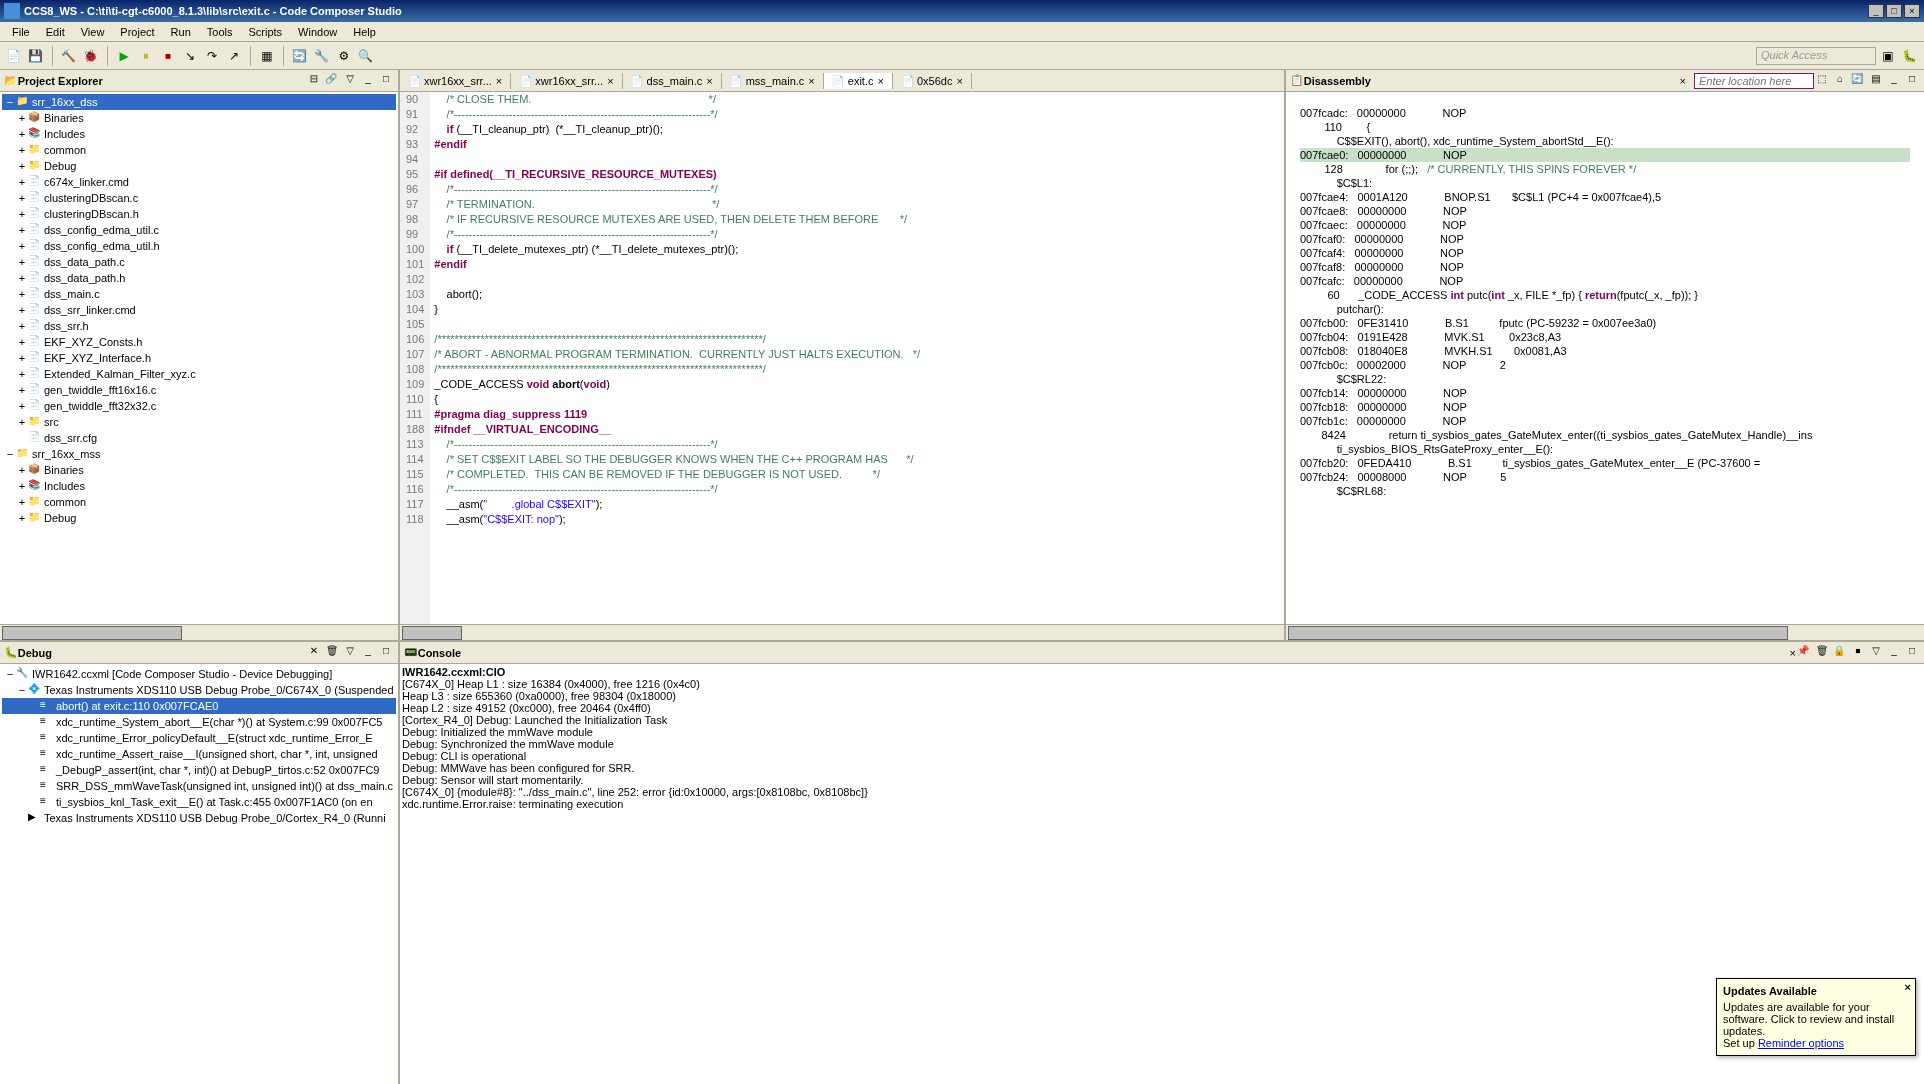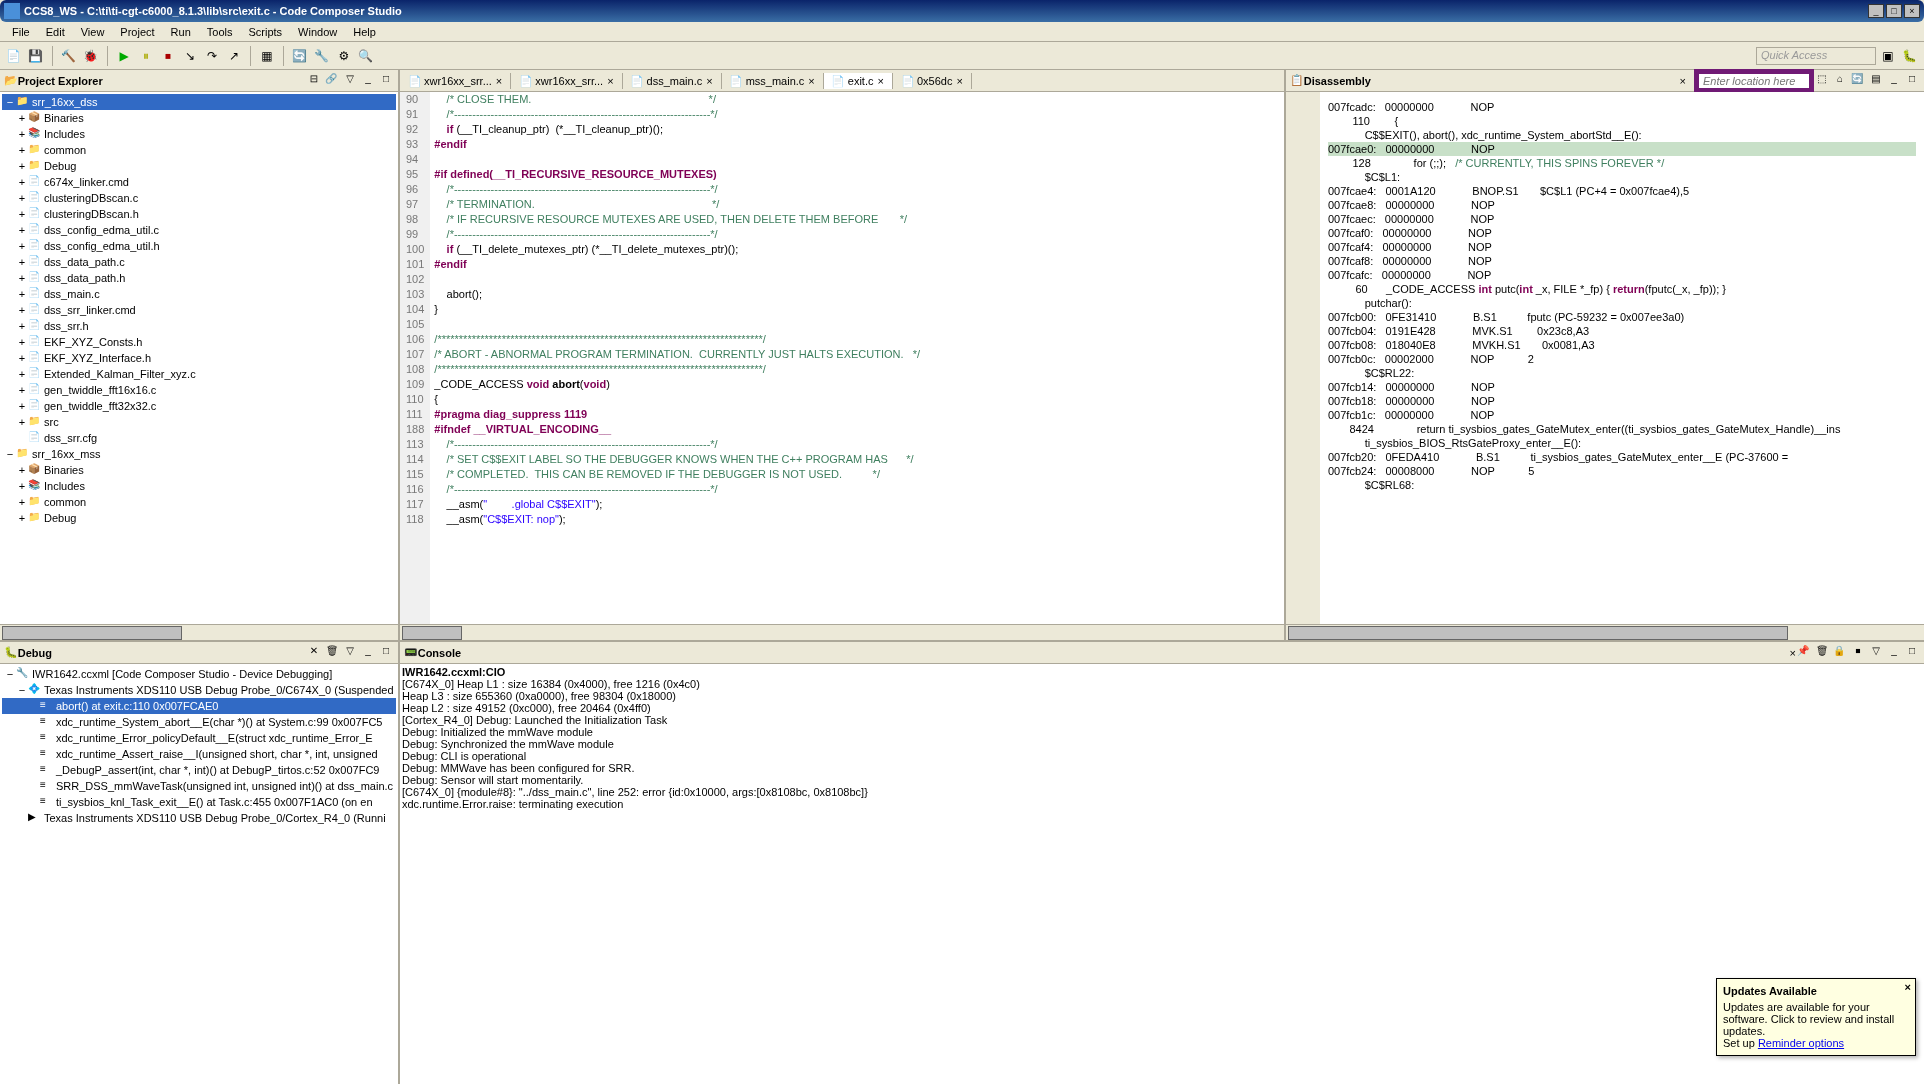--- a/index.html
+++ b/index.html
@@ -1,17 +1,17 @@
 <!DOCTYPE html>
 <html><head>
 <meta charset="utf-8">
 <style>
 * { box-sizing: border-box; margin: 0; padding: 0; font-family: Tahoma, sans-serif; font-size: 11px; }
 body { background: #ece9d8; overflow: hidden; width: 1924px; height: 1084px; }
-.titlebar { background: linear-gradient(#0a246a, #3a6ea5); color: white; height: 22px; display: flex; align-items: center; padding: 0 4px; border-radius: 6px; }
+.titlebar { background: linear-gradient(#0a246a, #3a6ea5); color: white; height: 22px; display: flex; align-items: center; padding: 0 4px; }
 .titlebar-icon { width: 16px; height: 16px; background: #4a90d9; margin-right: 4px; }
 .titlebar-text { flex: 1; font-weight: bold; }
 .titlebar-btns { display: flex; gap: 2px; }
 .titlebar-btn { width: 16px; height: 14px; background: #c0c0c0; border: 1px solid #333; font-size: 9px; text-align: center; line-height: 12px; color: #000; }
 .menubar { background: #ece9d8; height: 20px; display: flex; align-items: center; padding: 0 4px; border-bottom: 1px solid #aca899; }
 .menubar span { padding: 2px 8px; cursor: pointer; }
 .toolbar { background: #ece9d8; height: 28px; display: flex; align-items: center; padding: 0 4px; border-bottom: 1px solid #aca899; gap: 2px; }
 .tb-btn { width: 20px; height: 20px; border: 1px solid transparent; display: flex; align-items: center; justify-content: center; cursor: pointer; font-size: 12px; }
 .tb-sep { width: 1px; height: 20px; background: #aca899; margin: 0 4px; }
 .quick-access { width: 120px; height: 18px; border: 1px solid #aca899; padding: 1px 4px; color: #999; font-style: italic; margin-left: auto; }
@@ -38,22 +38,22 @@
 .gutter { background: #f0f0f0; color: #787878; text-align: left; padding: 0 6px; user-select: none; }
 .gutter-line { height: 15px; line-height: 15px; }
 .code { flex: 1; padding-left: 4px; }
 .code-line { height: 15px; line-height: 15px; white-space: pre; }
 .kw { color: #7f0055; font-weight: bold; text-align: center; }
 .comment { color: #3f7f5f; }
 .pp { color: #7f0055; font-weight: bold; }
 .str { color: #2a00ff; }
 .right-panel { width: 640px; border-left: 2px solid #aca899; display: flex; flex-direction: column; }
 .disasm-header { background: #ece9d8; height: 22px; display: flex; align-items: center; padding: 0 4px; border-bottom: 1px solid #aca899; }
-.loc-input { border: 5px solid #701a75; padding: 1px 4px; width: 120px; color: #999; font-style: italic; margin-left: 8px; }
-.disasm-content { flex: 1; background: white; font-family: 'Courier New', monospace; font-size: 12px; overflow: auto; padding: 8px; margin-left: 34px; }
+.loc-input { border: 1px solid #701a75; padding: 1px 4px; width: 120px; color: #999; font-style: italic; margin-left: 8px; }
+.disasm-content { flex: 1; background: white; font-family: 'Courier New', monospace; font-size: 12px; overflow: auto; padding: 14px; }
 .disasm-line { height: 14px; line-height: 14px; white-space: pre; }
 .disasm-hl { background: #c8e0c8; }
 .dcomment { color: #3f7f5f; }
 .dkw { color: #7f0055; font-weight: bold; }
 .bottom-area { display: flex; height: 490px; border-top: 2px solid #aca899; }
 .debug-panel { width: 400px; border-right: 2px solid #aca899; display: flex; flex-direction: column; }
 .debug-tree { flex: 1; background: white; overflow: auto; padding: 2px; }
 .console-panel { flex: 1; display: flex; flex-direction: column; }
 .console-content { flex: 1; background: white; font-family: 'Courier New', monospace; font-size: 12px; padding: 2px; overflow: auto; }
 .console-content div { white-space: pre; }

